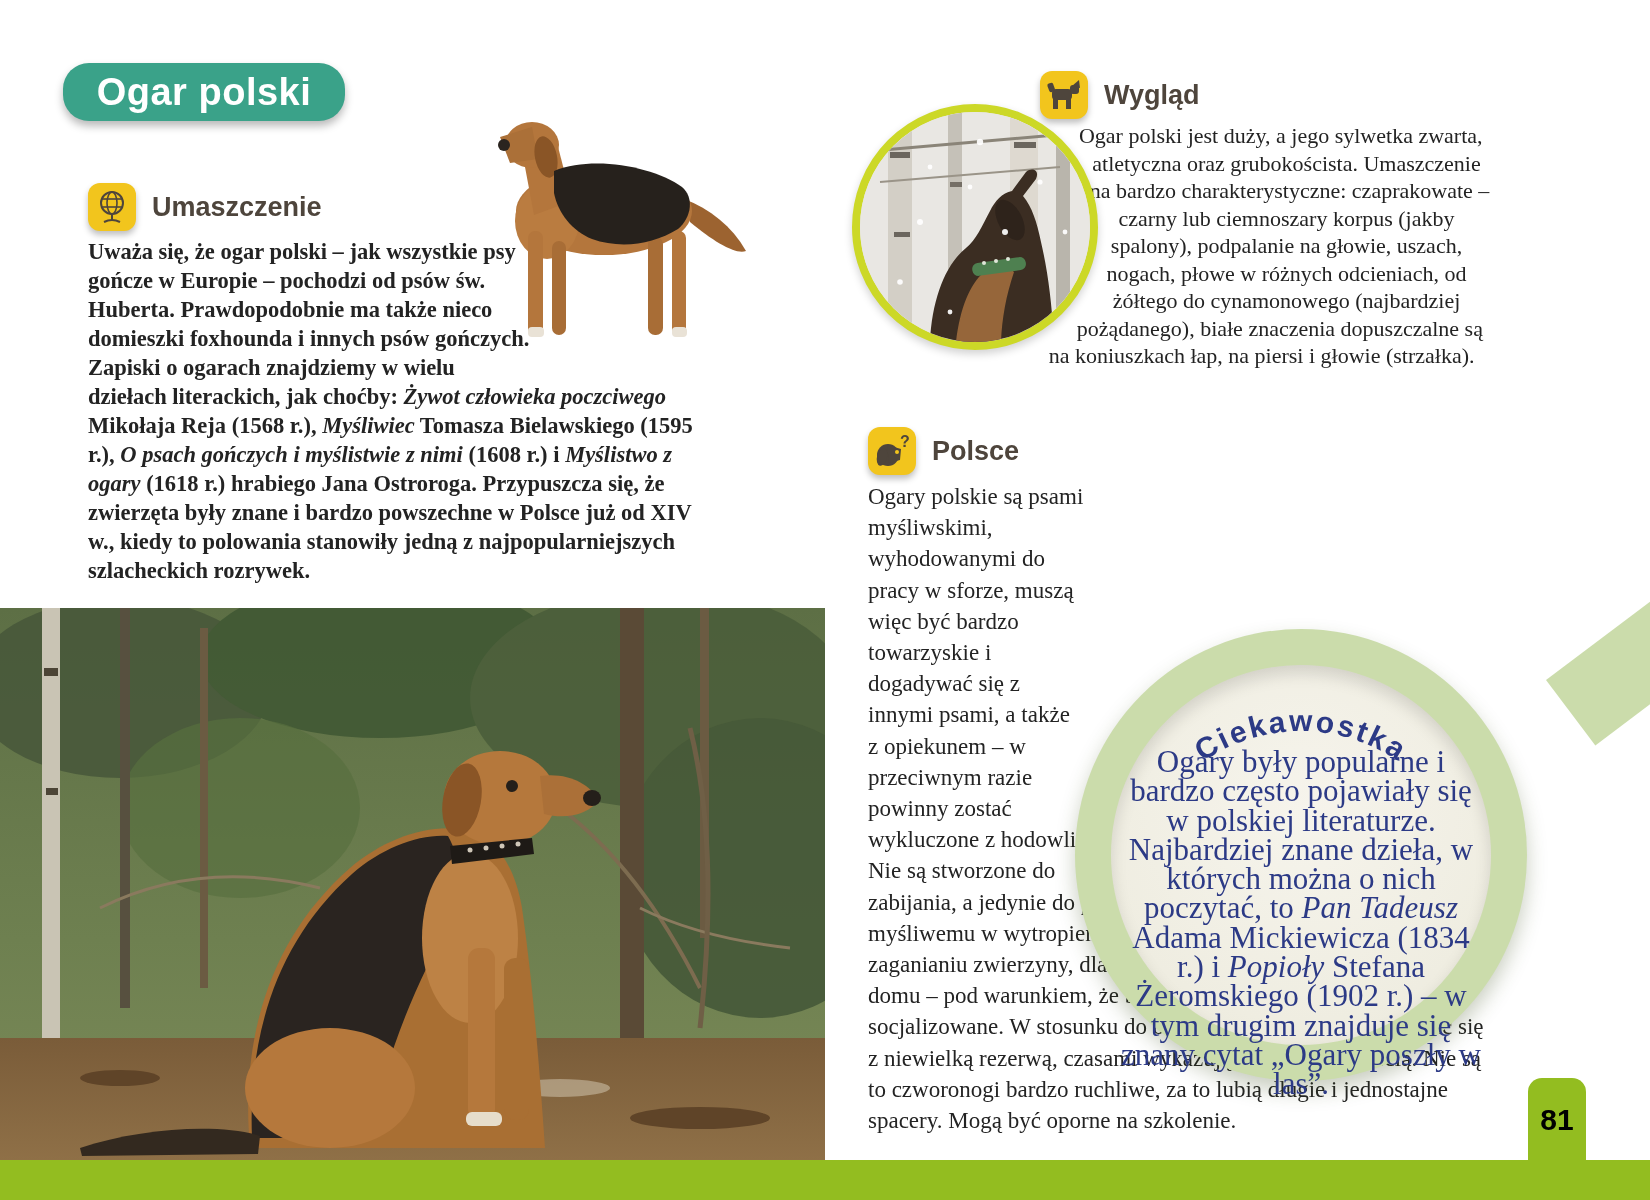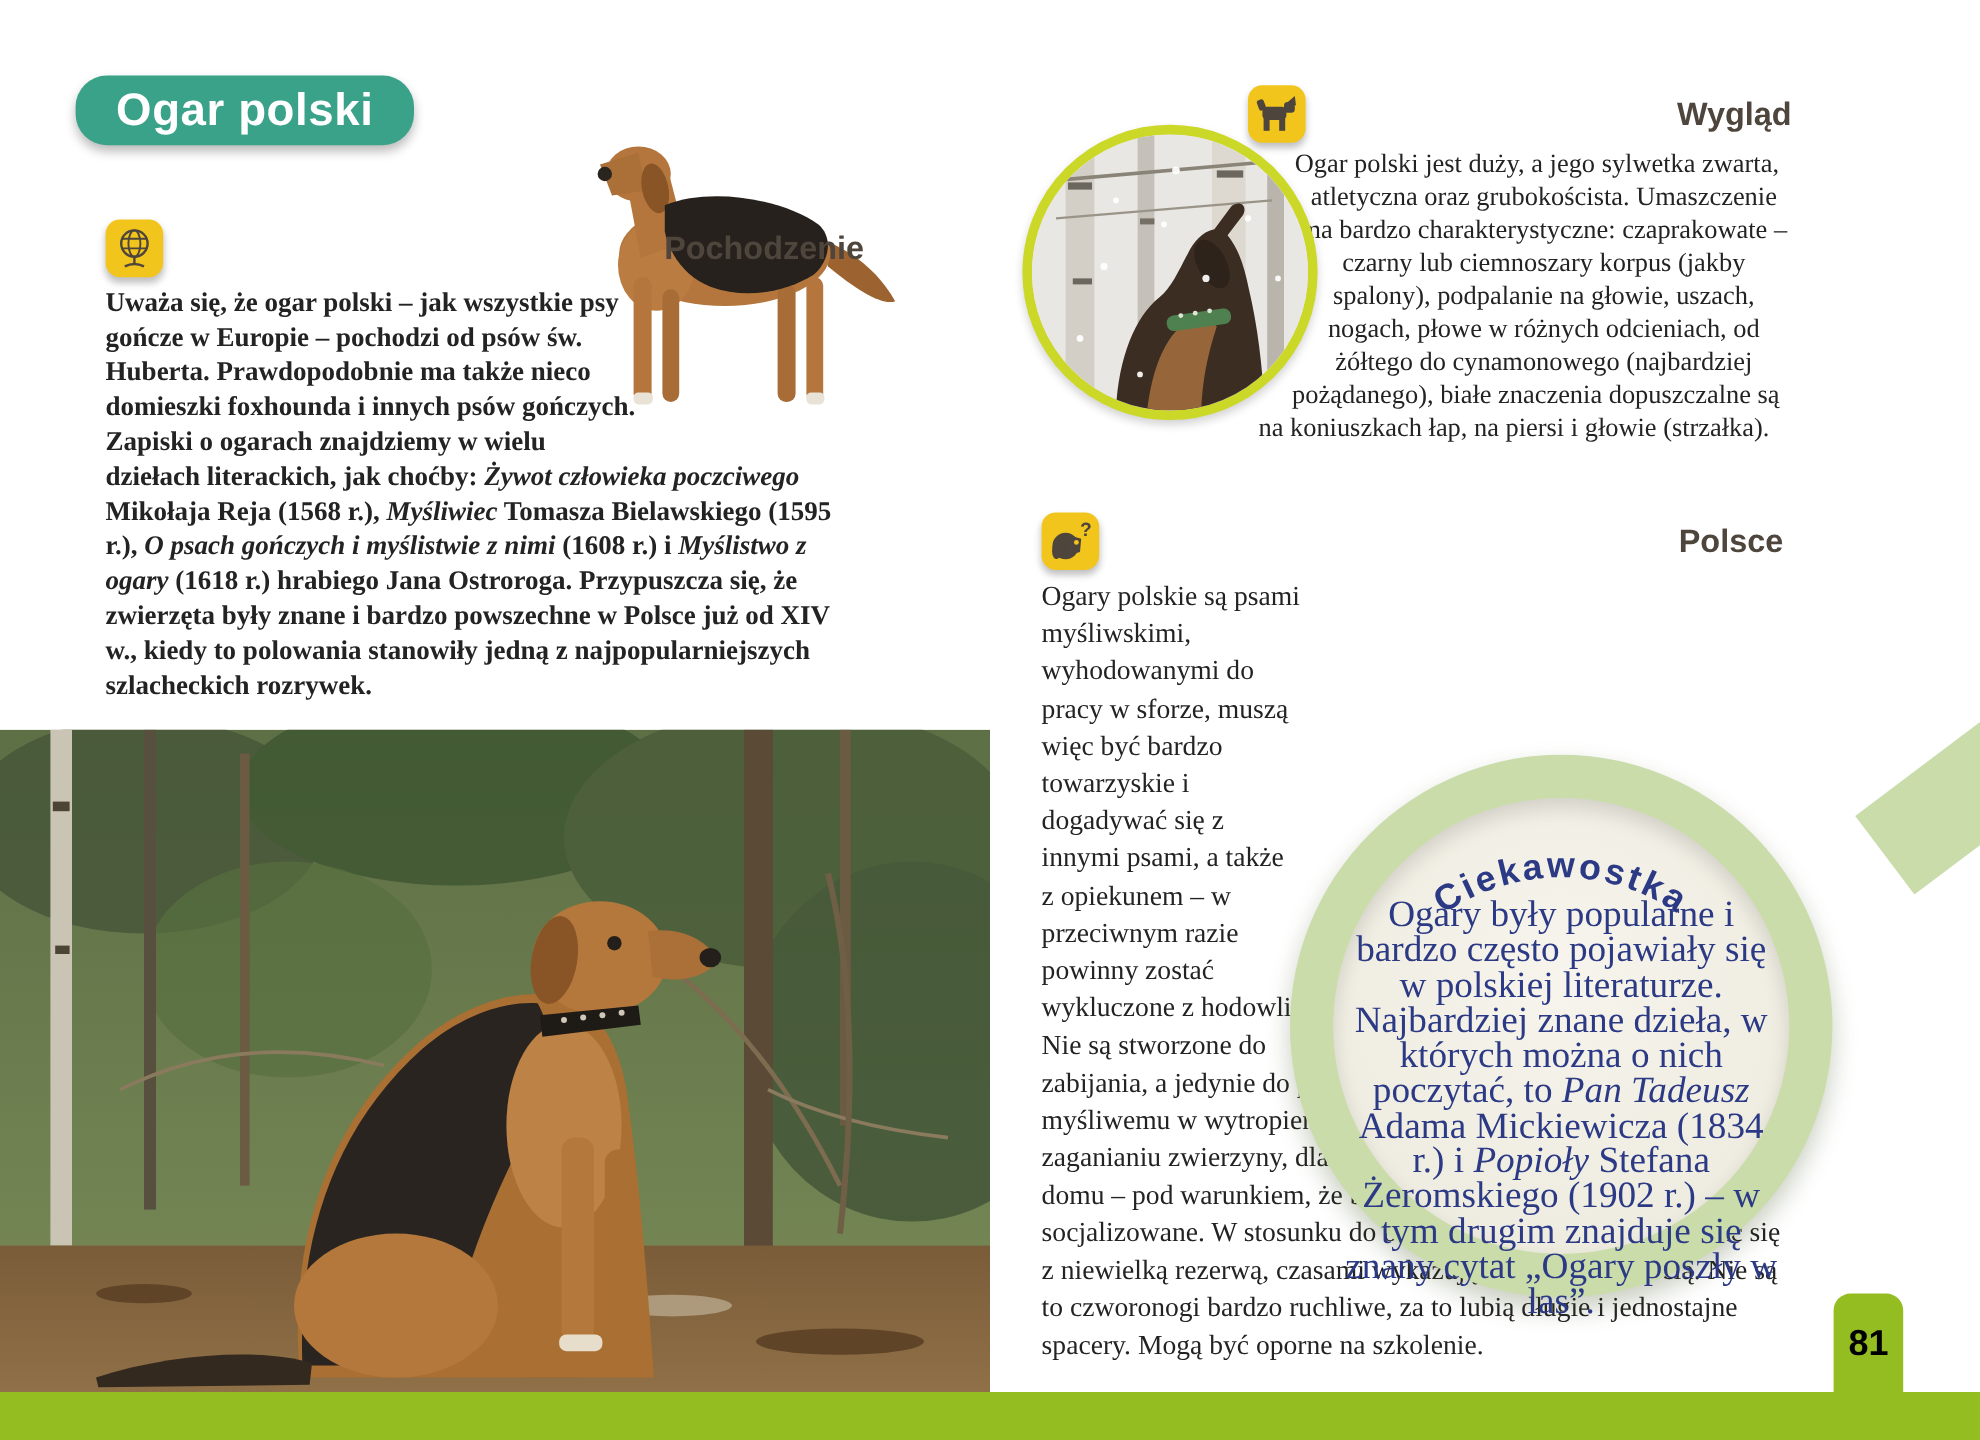--- a/index.html
+++ b/index.html
@@ -5,21 +5,21 @@
   html,body{margin:0;padding:0;background:#e8e8e8;}
   .page{position:relative;width:1650px;height:1200px;background:#ffffff;overflow:hidden;
         font-family:"Liberation Serif",serif;color:#232323;}
 
   
   .banner{position:absolute;left:63px;top:63px;width:282px;height:58px;background:#3aa289;
           border-radius:26px;box-shadow:0 5px 9px rgba(0,0,0,.28);display:flex;align-items:center;justify-content:center;}
   .banner span{font-family:"Liberation Sans",sans-serif;font-weight:bold;font-size:38px;color:#ffffff;letter-spacing:.5px;text-align:center;}
 
   
-  .sec-head{display:flex;align-items:center;gap:29px;justify-content:space-between;}
+  .sec-head{display:flex;align-items:center;gap:16px;}
   .icon-tile{width:48px;height:48px;border-radius:12px;background:#f2c51d;flex:0 0 auto;
              box-shadow:0 4px 6px rgba(0,0,0,.25);display:flex;align-items:center;justify-content:center;}
   .sec-title{font-family:"Liberation Sans",sans-serif;font-weight:bold;font-size:27px;color:#4e453c;}
 
   
   .serif-par{font-size:22.5px;line-height:29px;}
   .serif-par i{font-style:italic;}
 
   .sec-pochodzenie{position:absolute;left:88px;top:183px;width:632px;}
   .sec-pochodzenie .serif-par{margin-top:6px;font-weight:bold;}
@@ -95,21 +95,21 @@
       <div class="icon-tile">
         <svg width="34" height="36" viewBox="0 0 34 36">
           <circle cx="17" cy="14" r="11" fill="none" stroke="#4e453c" stroke-width="2"></circle>
           <ellipse cx="17" cy="14" rx="5" ry="11" fill="none" stroke="#4e453c" stroke-width="1.6"></ellipse>
           <line x1="6.5" y1="10" x2="27.5" y2="10" stroke="#4e453c" stroke-width="1.6"></line>
           <line x1="6.5" y1="18" x2="27.5" y2="18" stroke="#4e453c" stroke-width="1.6"></line>
           <line x1="17" y1="25" x2="17" y2="31" stroke="#4e453c" stroke-width="2"></line>
           <path d="M9,33 Q17,29 25,33" fill="none" stroke="#4e453c" stroke-width="2"></path>
         </svg>
       </div>
-      <span class="sec-title">Pochodzenie</span>
+      <span class="sec-title">Umaszczenie</span>
     </div>
     <div class="serif-par">
       <span class="dog-spacer"></span><span><span>Uważa się, że ogar polski – jak wszystkie psy gończe w Europie – pochodzi od psów św. Huberta. Prawdopodobnie ma także nieco domieszki foxhounda i innych psów gończych. Zapiski o ogarach znajdziemy w wielu dziełach literackich, jak choćby: </span><i>Żywot człowieka poczciwego</i><span> Mikołaja Reja (1568 r.), </span><i>Myśliwiec</i><span> Tomasza Bielawskiego (1595 r.), </span><i>O psach gończych i myślistwie z nimi</i><span> (1608 r.) i </span><i>Myślistwo z ogary</i><span> (1618 r.) hrabiego Jana Ostroroga. Przypuszcza się, że zwierzęta były znane i bardzo powszechne w Polsce już od XIV w., kiedy to polowania stanowiły jedną z najpopularniejszych szlacheckich rozrywek.</span></span>
     </div>
   </div>
 
   <div class="sec-wyglad">
     <div class="sec-head">
       <div class="icon-tile">
         <svg width="36" height="32" viewBox="0 0 36 32">

